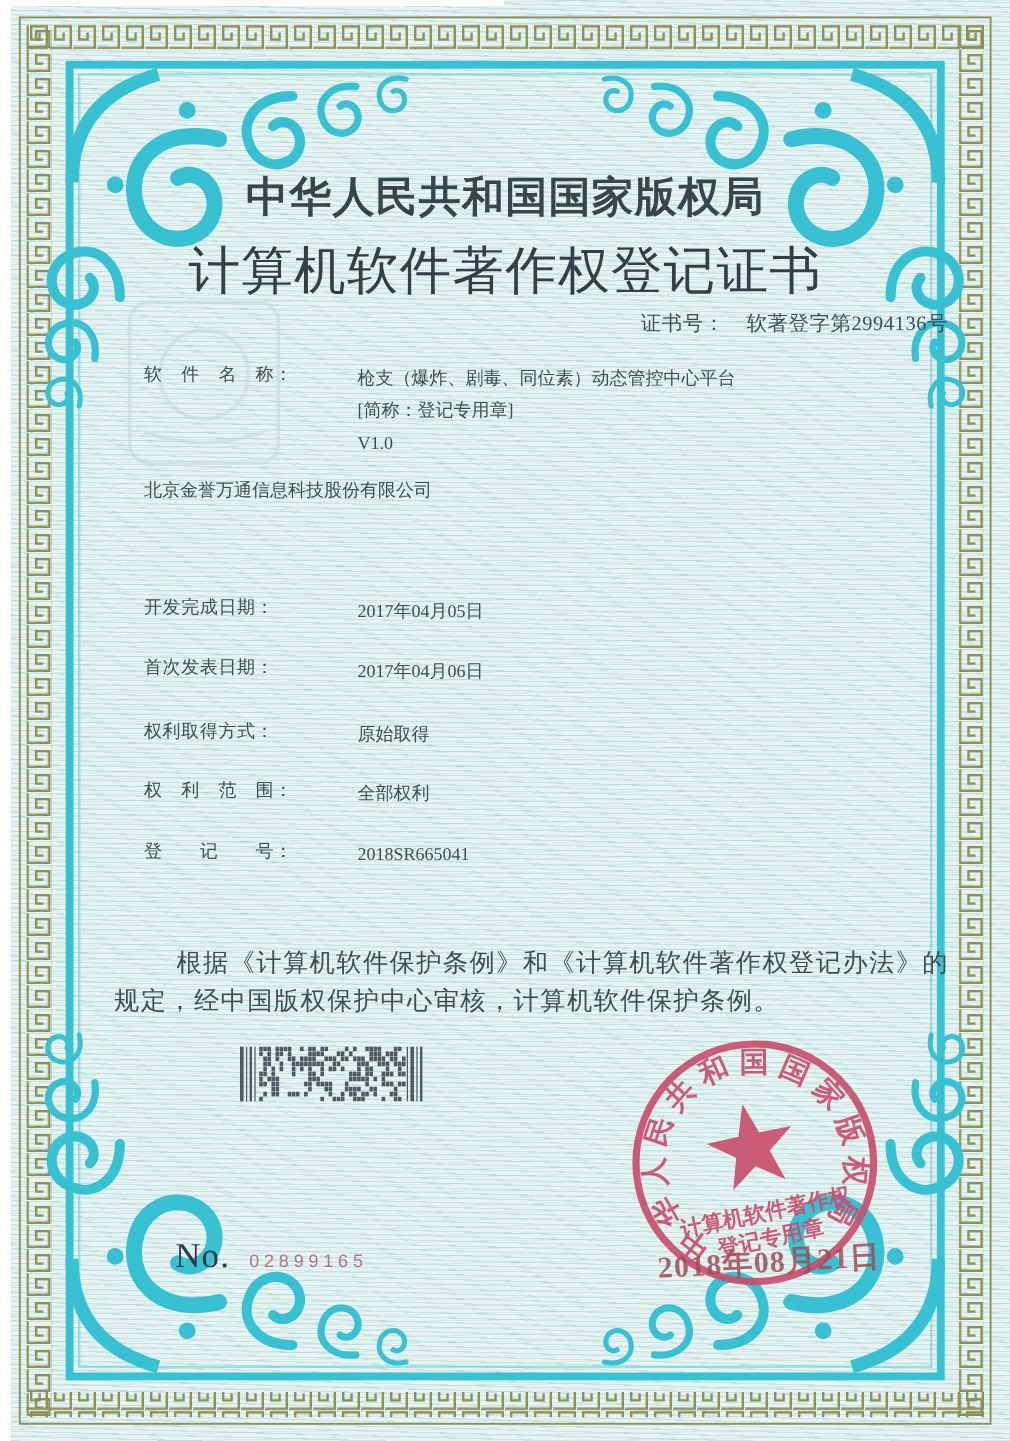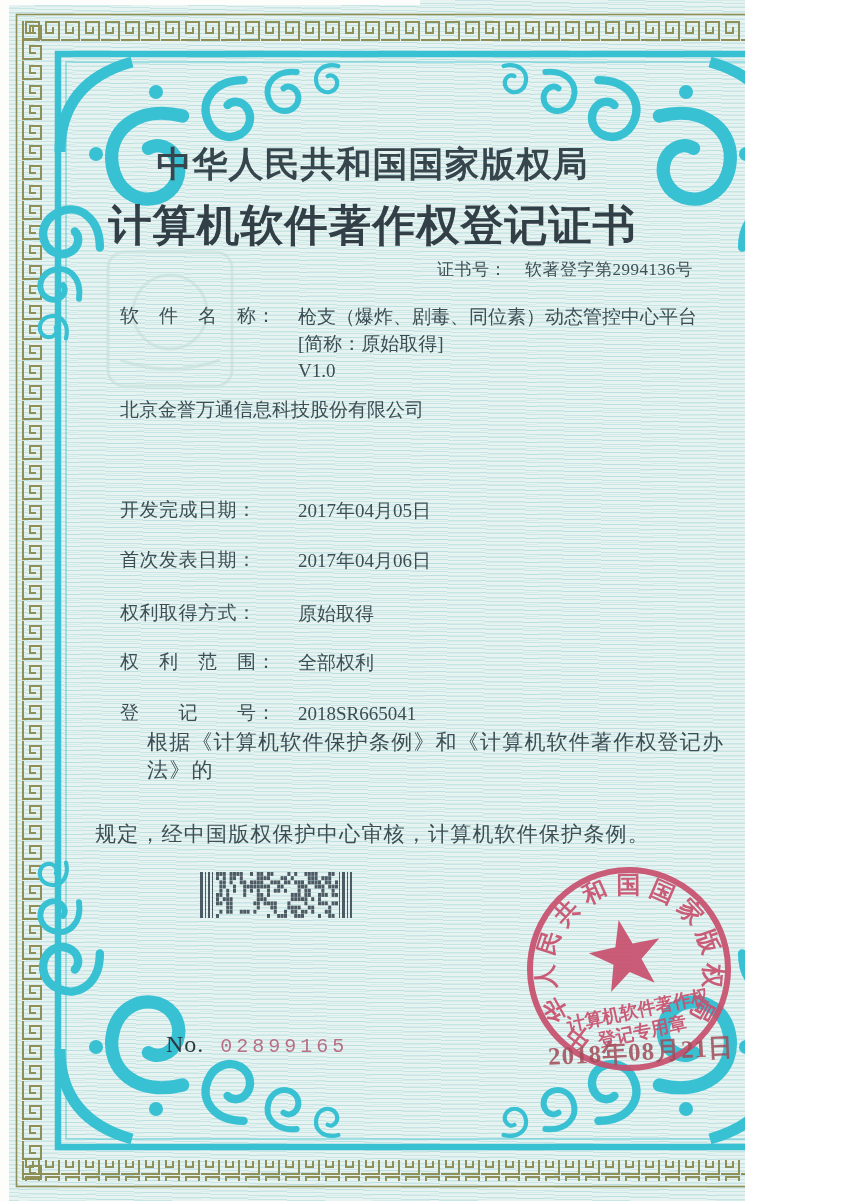--- a/index.html
+++ b/index.html
@@ -10,55 +10,55 @@
     --cyan:#38c0d3;
     --seal-red:#c8506e;
     --date-red:#a14c58;
     --serial-red:#b25a74;
     --barcode-ink:#4e5a63;
   }
   *{margin:0;padding:0;box-sizing:border-box;}
   html,body{width:842px;}
   body{font-family:"Liberation Serif","DejaVu Serif",serif;background:#fff;}
   .page{
-    position:relative;width:745px;height:1201px;overflow:hidden;
+    position:relative;width:842px;height:1201px;overflow:hidden;
     background-color:var(--bg);
     background-image:
       repeating-linear-gradient(1.5deg, rgba(110,190,200,.26) 0 1px, transparent 1px 4px),
       repeating-linear-gradient(-1deg, rgba(110,190,200,.14) 0 1px, transparent 1px 6px);
   }
   .border-svg,.wm-svg{position:absolute;left:0;top:0;}
   .edge-strip{position:absolute;left:0;top:0;width:9px;height:100%;background:#fdfdfb;}
   .edge-strip-top{position:absolute;left:0;top:0;width:420px;height:5px;background:#fdfdfb;}
 
   .authority{
     position:absolute;left:0;top:141px;width:100%;text-align:center;
     font-size:35px;font-weight:bold;letter-spacing:1px;color:var(--title-ink);
   }
   .cert-title{
     position:absolute;left:0;top:197px;width:100%;text-align:center;
-    font-size:43px;font-weight:bold;letter-spacing:1px;color:#333f46;
+    font-size:43px;font-weight:normal;letter-spacing:1px;color:#333f46;
   }
   .certno{
     position:absolute;top:258px;right:52px;font-size:17px;color:var(--ink);
     letter-spacing:.5px;
     text-align:center;
   }
   .certno .gap{display:inline-block;width:18px;}
 
-  .row{position:absolute;left:120px;display:flex;color:var(--ink);font-size:19px;}
+  .row{position:absolute;left:120px;display:flex;color:var(--ink);font-size:15px;}
   .row .lbl{flex:0 0 178px;letter-spacing:.5px;}
   .row .val{margin-left:0;line-height:27px;}
   .statement{position:absolute;color:var(--ink);font-size:21px;letter-spacing:1.2px;}
 
   .serial{position:absolute;left:146px;top:1031px;display:flex;align-items:baseline;}
-  .serial .no{font-size:24px;color:#2d3a40;letter-spacing:1px;margin-left:20px;}
+  .serial .no{font-size:29px;color:#2d3a40;letter-spacing:1px;}
   .serial .num{
-    margin-left:16px;font-family:Liberation Mono, monospace;
-    font-size:20px;color:var(--serial-red);letter-spacing:4px;opacity:.85;
+    margin-left:16px;font-family:Liberation Sans, sans-serif;
+    font-size:15px;color:var(--serial-red);letter-spacing:4px;opacity:.85;
   }
 
   .seal-svg{position:absolute;left:506px;top:846px;opacity:.92;}
   .seal-date{
     position:absolute;left:548px;top:1035px;font-size:25px;font-weight:bold;
     color:var(--date-red);letter-spacing:1px;transform:rotate(-3deg);opacity:.85;
   }
   .barcode-svg{position:absolute;left:200px;top:872px;}
 </style>
 </head>
@@ -113,21 +113,21 @@
   <div class="authority">中华人民共和国国家版权局</div>
   <div class="cert-title">计算机软件著作权登记证书</div>
   <div class="certno">
     <span>证书号：</span><span class="gap"></span><span>软著登字第2994136号</span>
   </div>
 
   <div class="row" style="top:303px">
     <span class="lbl">软　件　名　称：</span>
     <span class="val">
       <div>枪支（爆炸、剧毒、同位素）动态管控中心平台</div>
-      <div>[简称：原始取得]</div>
+      <div>[简称：登记专用章]</div>
       <div>V1.0</div>
     </span>
   </div>
   <div class="row" style="top:396px">
     <span class="val">北京金誉万通信息科技股份有限公司</span>
   </div>
   <div class="row" style="top:497px">
     <span class="lbl">开发完成日期：</span>
     <span class="val">2017年04月05日</span>
   </div>
@@ -141,21 +141,21 @@
   </div>
   <div class="row" style="top:649px">
     <span class="lbl">权　利　范　围：</span>
     <span class="val">全部权利</span>
   </div>
   <div class="row" style="top:700px">
     <span class="lbl">登　　记　　号：</span>
     <span class="val">2018SR665041</span>
   </div>
 
-  <div class="statement" style="left:147px;top:728px">根据《计算机软件保护条例》和《计算机软件著作权登记办法》的</div>
+  <div class="statement" style="left:147px;top:788px">根据《计算机软件保护条例》和《计算机软件著作权登记办法》的</div>
   <div class="statement" style="left:95px;top:820px">规定，经中国版权保护中心审核，计算机软件保护条例。</div>
 
   <svg id="barcode" class="barcode-svg" width="154" height="46" viewBox="0 0 154 46">
       <g fill="var(--barcode-ink)">
         <rect x="0" y="0" width="3" height="46"></rect>
         <rect x="5" y="0" width="1" height="46"></rect>
         <rect x="8" y="0" width="2" height="46"></rect>
         <rect x="12" y="0" width="1" height="46"></rect>
         <rect x="139" y="0" width="1" height="46"></rect>
         <rect x="142" y="0" width="3" height="46"></rect>

